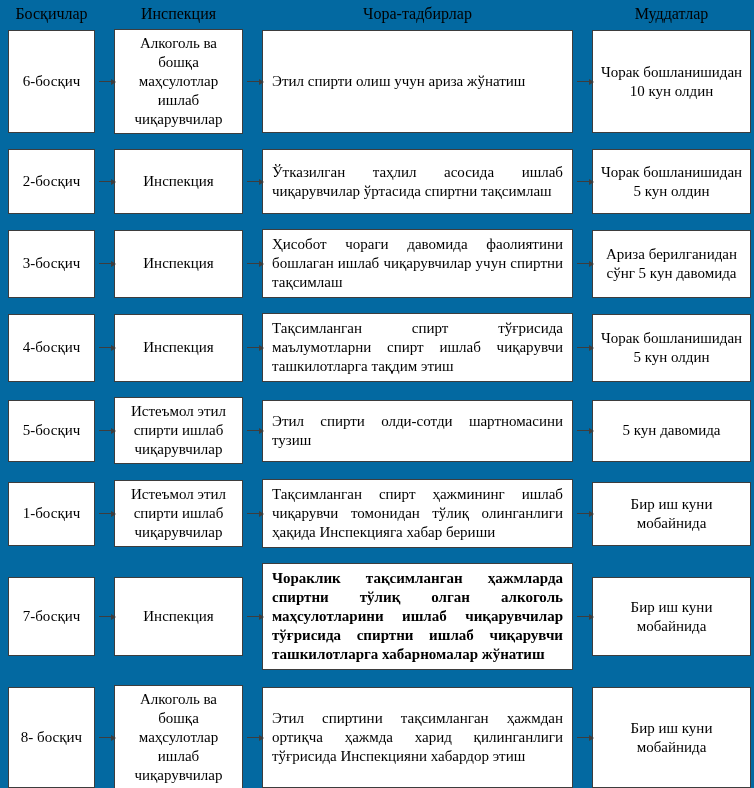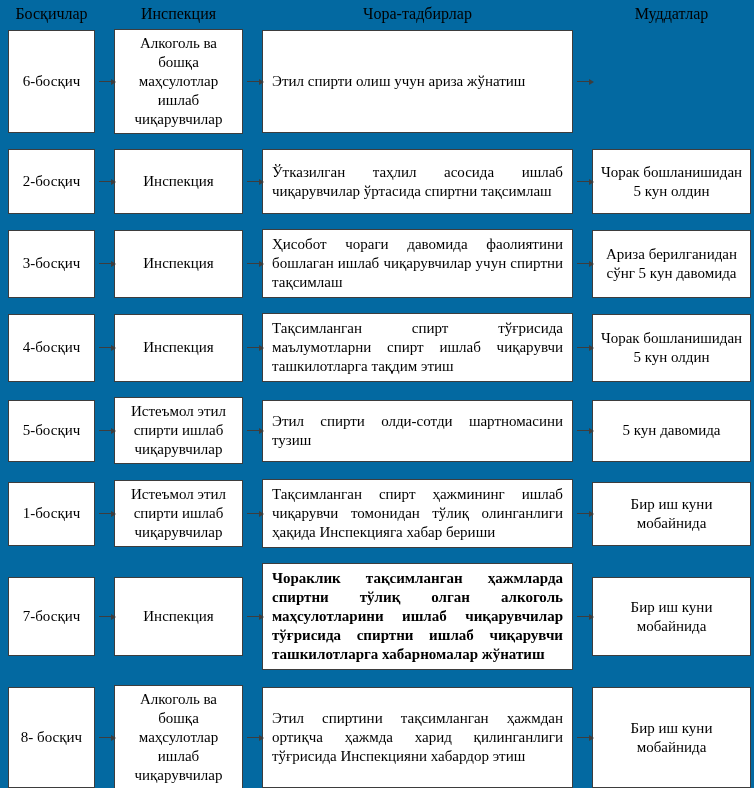--- a/index.html
+++ b/index.html
@@ -118,20 +118,23 @@
       </div>
     <div class="gap arrowbox">
         <span class="arrow-shape"></span>
       </div>
     <div class="cell c3">
         <span class="cell-text">Этил спирти олиш учун ариза жўнатиш</span>
       </div>
     <div class="gap arrowbox">
         <span class="arrow-shape"></span>
       </div>
+    <div class="cell c4">
+        <span class="cell-text">Чорак бошланишидан 10 кун олдин</span>
+      </div>
   </div>
 
   <div class="row r2">
     <div class="cell c1">
         <span class="cell-text">2-босқич</span>
       </div>
     <div class="gap arrowbox">
         <span class="arrow-shape"></span>
       </div>
     <div class="cell c2">

